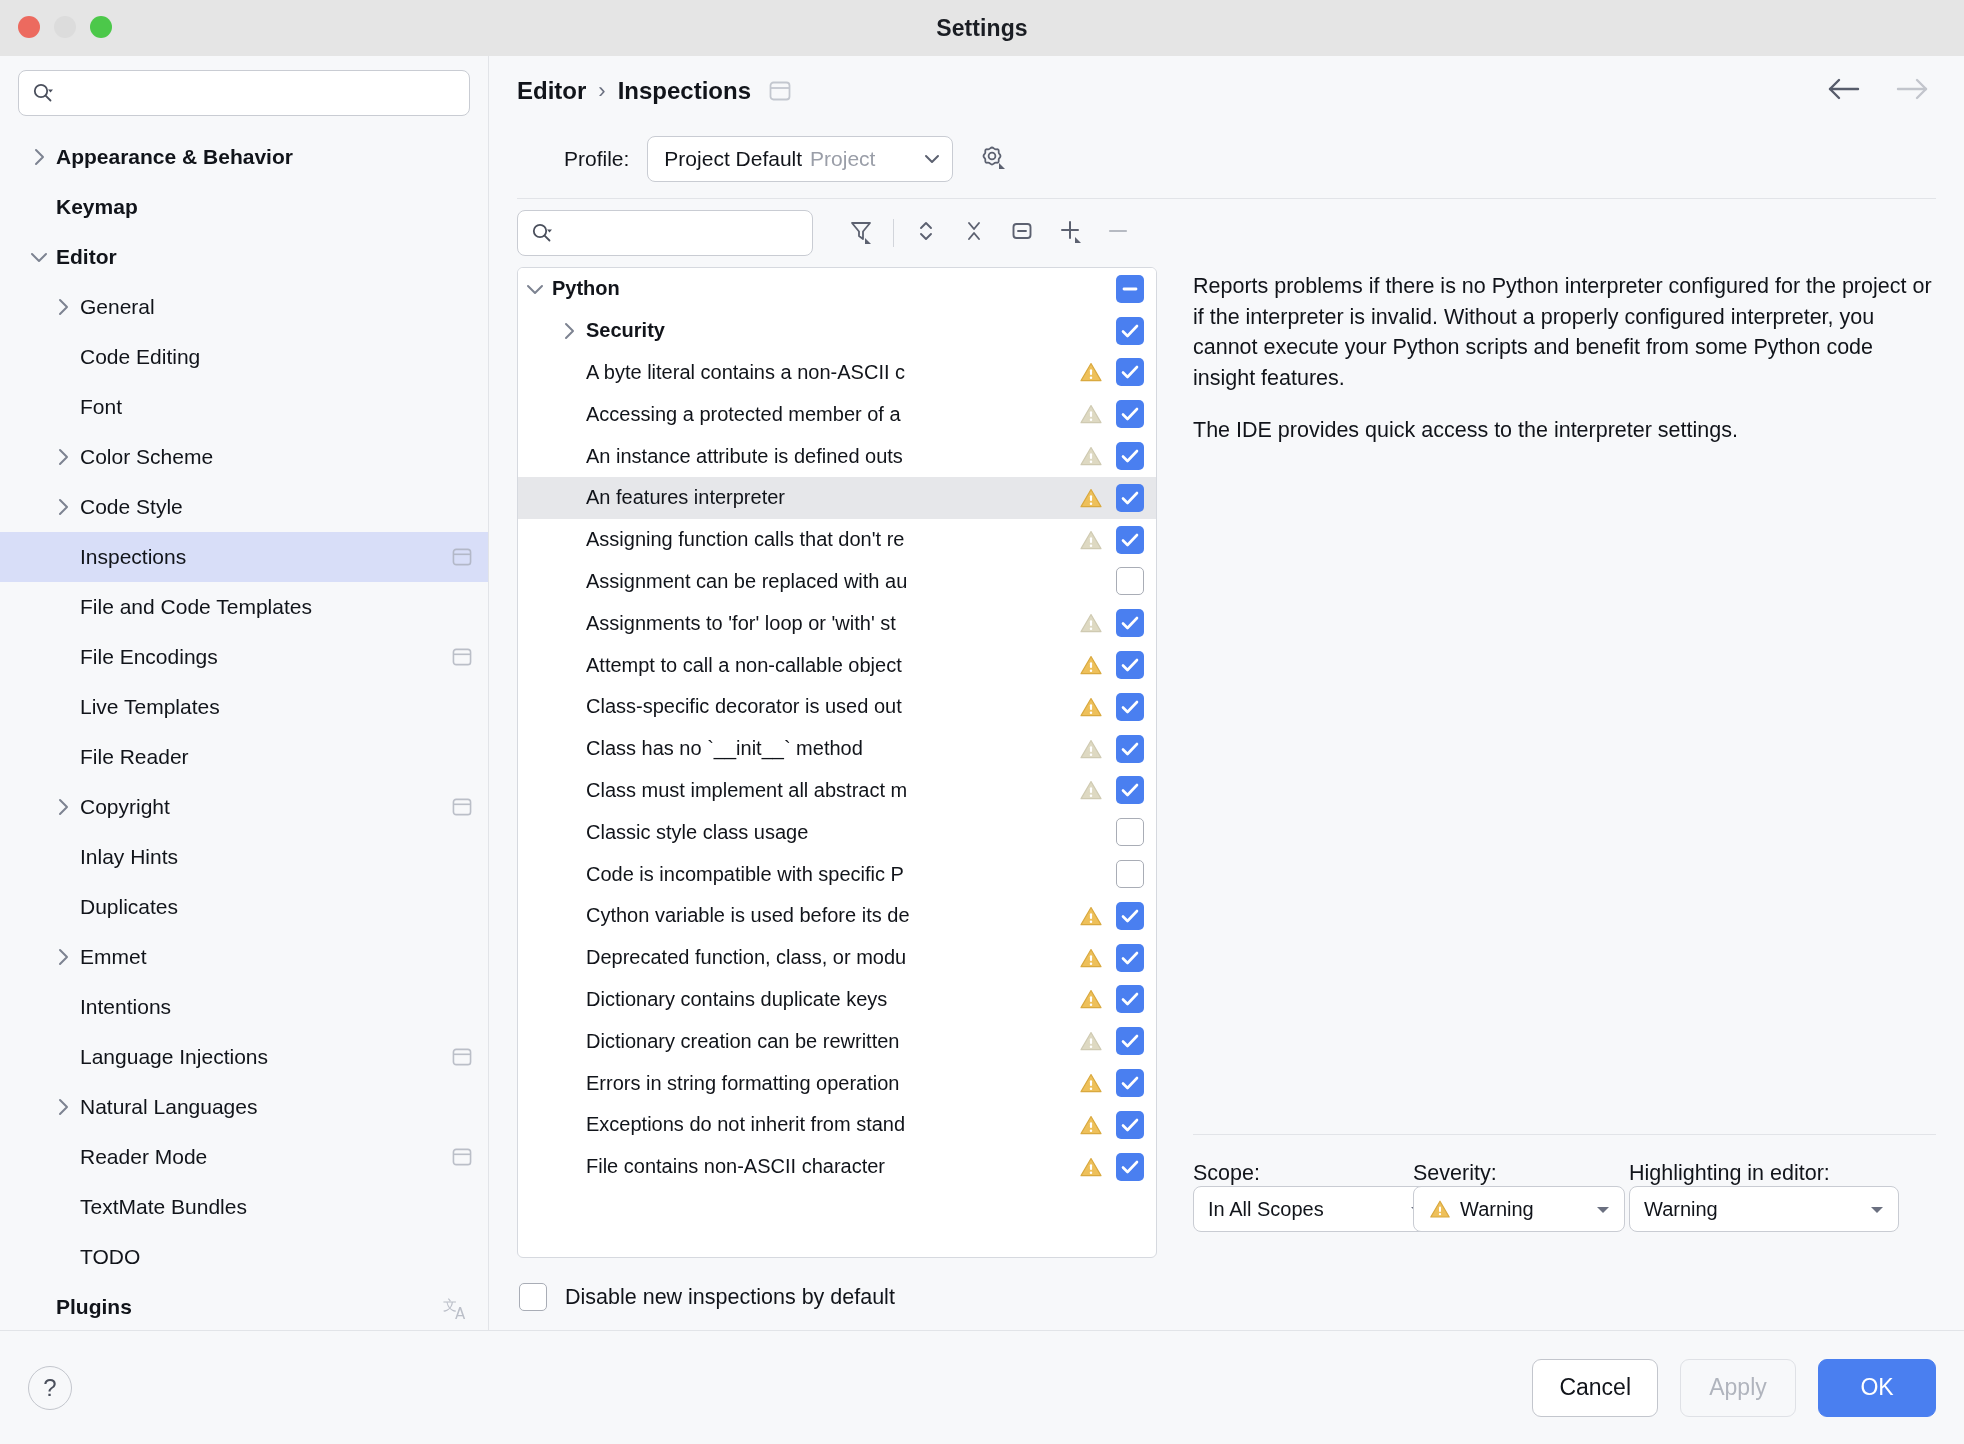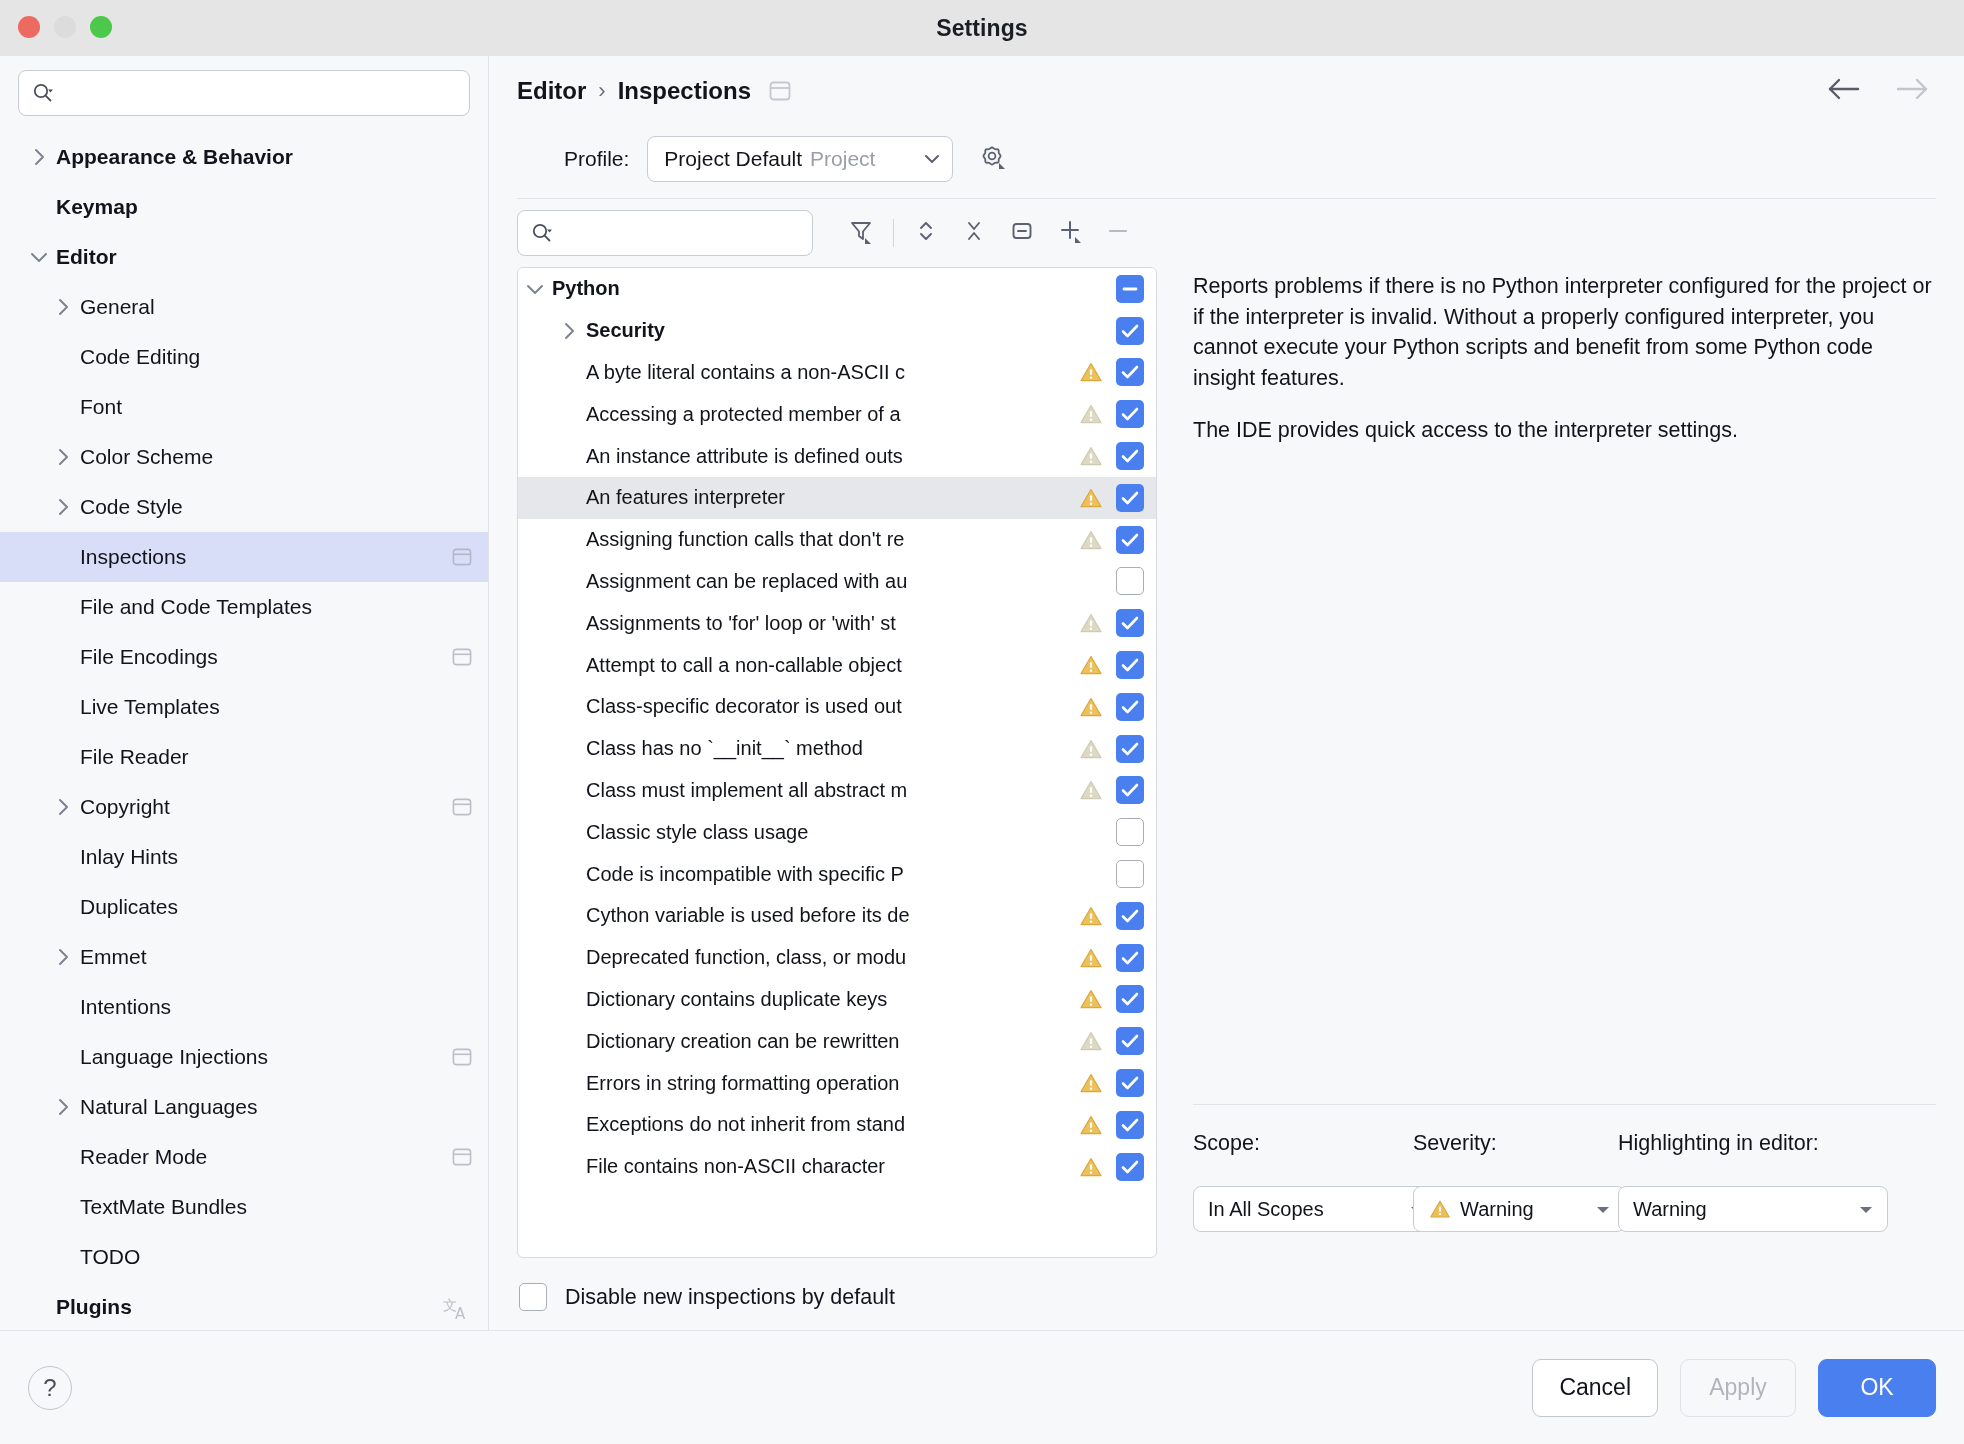--- a/index.html
+++ b/index.html
@@ -128,21 +128,21 @@
   .cb.on { background: #4a7ff0; }
   .cb.off { background: #fff; border: 1px solid #a9adb6; }
   .cb.mixed { background: #4a7ff0; }
 
   .rightpanel { flex: 1 1 auto; display: flex; flex-direction: column; min-width: 0; }
   .desc { padding-top: 4px; }
   .desc p { font-size: 21.5px; line-height: 1.42; color: #11141a; margin-bottom: 22px; max-width: 760px; }
   .rp-spacer { flex: 1 1 auto; }
   .rp-divider { height: 1px; background: #e2e4e8; margin-bottom: 26px; }
   .controls { display: flex; gap: 0; padding-bottom: 26px; }
-  .ctrlgroup { display: flex; flex-direction: column; gap: 30px; }
+  .ctrlgroup { display: flex; flex-direction: column; gap: 0; }
   .ctrlgroup.scope { width: 184px; }
   .ctrlgroup.severity { width: 176px; }
   .ctrllabel { font-size: 21.5px; color: #11141a; }
   .ctrlcombo {
     height: 46px; background: #fff; border: 1px solid #c9ccd3; border-radius: 8px;
     display: flex; align-items: center; padding: 0 12px 0 14px; gap: 8px;
   }
   .ctrlcombo .cv { font-size: 20px; color: #11141a; }
   .ctrlcombo .ccaret { margin-left: auto; padding-left: 10px; display: flex; }
   .ctrlcombo.wide { width: 246px; justify-content: flex-end; }
@@ -926,21 +926,21 @@
                   </span>
                   <span class="cv">Warning</span>
                   <span class="ccaret">
                     <svg width="18" height="12" viewBox="0 0 18 12" fill="none">
                       <polygon points="3,4 15,4 9,10" fill="#6b7080"></polygon>
                     </svg>
                   </span>
                 </div>
               </div>
 
-              <div class="ctrlgroup highlight" style="margin-left:29px;">
+              <div class="ctrlgroup highlight" style="margin-left:40px;">
                 <span class="ctrllabel">Highlighting in editor:</span>
                 <div class="ctrlcombo" style="width:270px;">
                   <span class="cv">Warning</span>
                   <span class="ccaret">
                     <svg width="18" height="12" viewBox="0 0 18 12" fill="none">
                       <polygon points="3,4 15,4 9,10" fill="#6b7080"></polygon>
                     </svg>
                   </span>
                 </div>
               </div>

